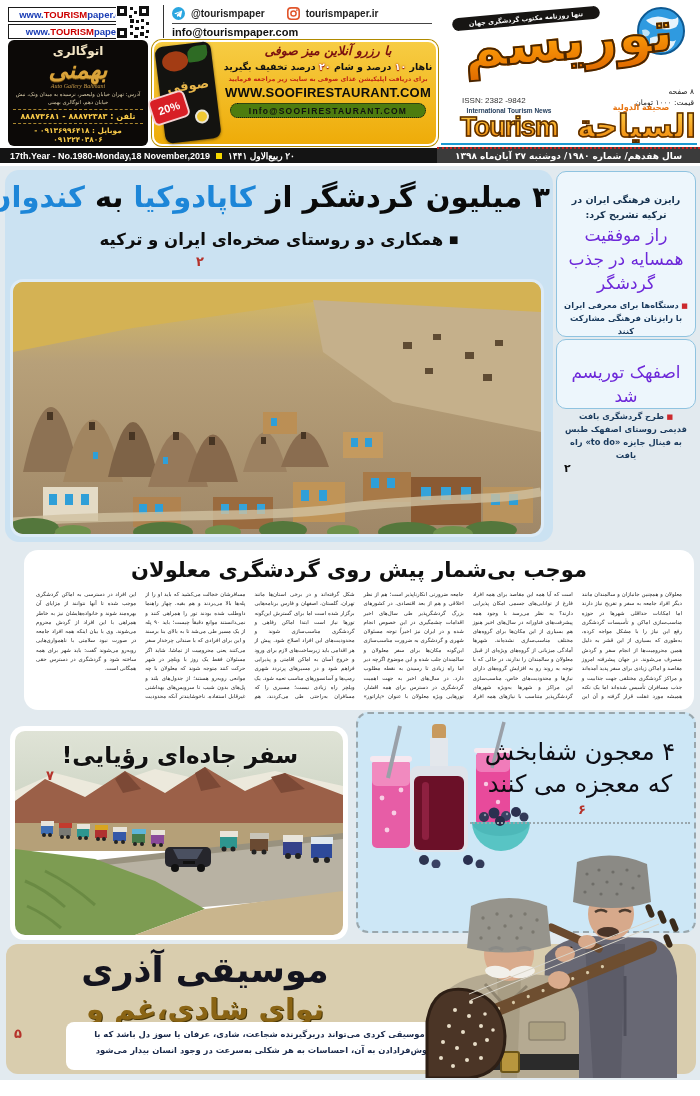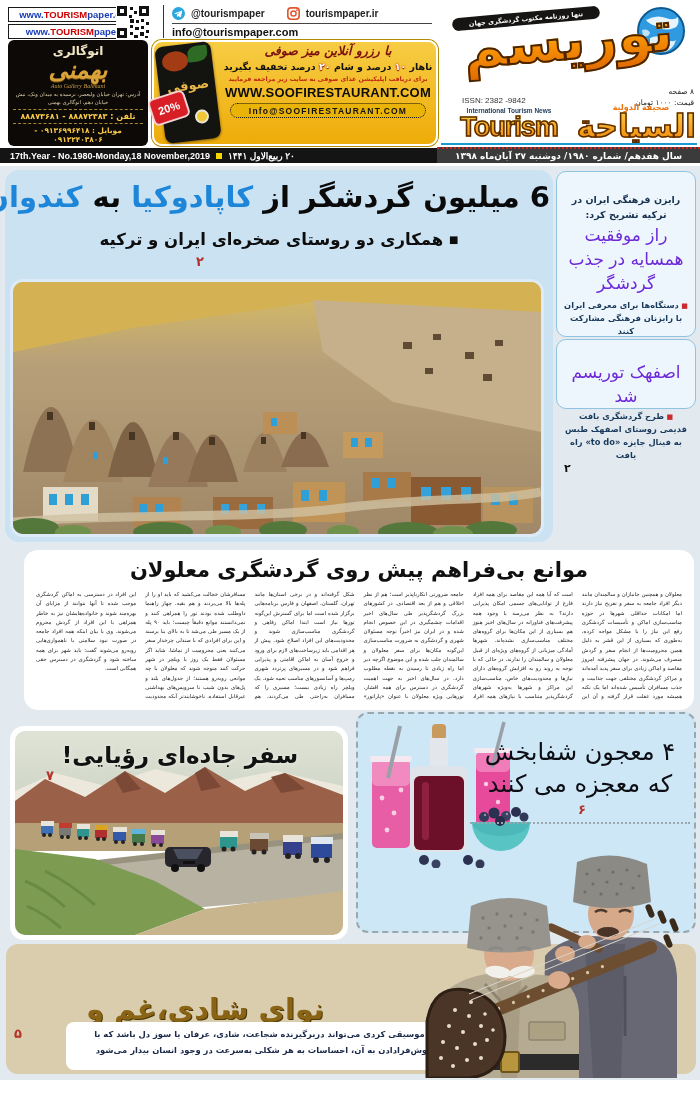--- a/index.html
+++ b/index.html
@@ -81,21 +81,21 @@
              display:flex; align-items:center; justify-content:center; transform:rotate(-18deg);
              border-radius:4px; box-shadow:0 0 0 2px #f4d2d2; }
   .soofi-text { left:222px; top:43px; width:212px; text-align:center; }
   .soofi-l1 { font-size:12.5px; font-weight:bold; font-style:italic; color:#7a1010; }
   .soofi-l2 { font-size:9.5px; font-weight:900; color:#111; margin-top:3px; }
   .soofi-l2 .num { color:#fff; text-shadow:0 0 2px #a00, 0 1px 1px #800; }
   .soofi-l3 { font-size:6.3px; font-weight:bold; color:#c22616; margin-top:3px; }
   .soofi-web { font-family:"Liberation Sans",sans-serif; font-size:13px; font-weight:900; color:#0d0d0d;
                margin-top:3px; letter-spacing:.2px; }
   .soofi-mail { margin:3px auto 0; width:196px; height:15px; border:1.5px dotted #111; border-radius:9px;
-                background:#eab308; font-family:"Liberation Sans",sans-serif; font-size:8.5px; font-weight:900;
+                background:#4d7c0f; font-family:"Liberation Sans",sans-serif; font-size:8.5px; font-weight:900;
                 letter-spacing:1.2px; color:#111; display:flex; align-items:center; justify-content:center; }
 
   
   .content-bg { left:0; top:166px; width:700px; height:914px; background:#e2eaef; }
 
   
   .lead-box { left:5px; top:170px; width:548px; height:372px; background:#cbe2f2; border-radius:14px; }
   .headline { left:8px; top:180px; width:542px; text-align:center; font-size:29px; font-weight:900;
               color:#0a0a0a; white-space:nowrap; }
   .headline .blu { color:#1d86d8; }
@@ -266,21 +266,21 @@
     </div>
     <div class="soofi-l3 rtl">برای دریافت اپلیکیشن غذای صوفی به سایت زیر مراجعه فرمایید</div>
     <div class="soofi-web">WWW.SOOFIRESTAURANT.COM</div>
     <div class="soofi-mail">Info@SOOFIRESTAURANT.COM</div>
   </div>
 
   <div class="abs content-bg"></div>
 
   <div class="abs lead-box"></div>
   <div class="abs headline rtl">
-    <span>6 میلیون گردشگر از </span><span class="blu">کاپادوکیا</span><span> به </span><span class="blu">کندوان</span>
+    <span>۳ میلیون گردشگر از </span><span class="blu">کاپادوکیا</span><span> به </span><span class="blu">کندوان</span>
   </div>
   <div class="abs subhead rtl">
     <span class="sq">■</span><span> همکاری دو روستای صخره‌ای ایران و ترکیه</span>
   </div>
   <div class="abs pg-red lead-pg">۲</div>
 
   <div class="abs lead-photo">
     <svg width="528" height="252" viewBox="0 0 528 252">
       <defs>
         <linearGradient id="kbg" x1="0" y1="0" x2="0" y2="1">
@@ -372,21 +372,21 @@
     <div class="sbullet"><span class="rsq">■ </span><span>دستگاه‌ها برای معرفی ایران با رایزنان فرهنگی مشارکت کنند</span></div>
     <div class="spg">۳</div>
   </div>
   <div class="abs sbox rtl" id="sbox2">
     <div class="stitle" style="margin-top:0">اصفهک توریسم شد</div>
     <div class="sbullet" style="margin-top:1px"><span class="rsq">■ </span><span>طرح گردشگری بافت قدیمی روستای اصفهک طبس به فینال جایزه «to do» راه یافت</span></div>
     <div class="spg">۲</div>
   </div>
 
   <div class="abs article"></div>
-  <div class="abs article-title rtl">موانع بی‌فراهم پیش روی گردشگری معلولان</div>
+  <div class="abs article-title rtl">موجب بی‌شمار پیش روی گردشگری معلولان</div>
   <div class="abs article-body">معلولان و همچنین جانبازان و سالمندان مانند دیگر افراد جامعه به سفر و تفریح نیاز دارند اما امکانات حداقلی شهرها در حوزه مناسب‌سازی اماکن و تأسیسات گردشگری رفع این نیاز را با مشکل مواجه کرده، به‌طوری که بسیاری از این قشر به دلیل همین محرومیت‌ها از انجام سفر و گردش منصرف می‌شوند. در جهان پیشرفته امروز مقاصد و اماکن زیادی برای سفر پدید آمده‌اند و مراکز گردشگری مختلفی جهت جذابیت و جذب مسافران تأسیس شده‌اند اما یک نکته همیشه مورد غفلت قرار گرفته و آن این است که آیا همه این مقاصد برای همه افراد فارغ از توانایی‌های جسمی امکان پذیرایی دارند؟ به نظر می‌رسد با وجود همه پیشرفت‌های فناورانه در سال‌های اخیر هنوز هم بسیاری از این مکان‌ها برای گروه‌های مختلف مناسب‌سازی نشده‌اند. شهرها آمادگی میزبانی از گروه‌های ویژه‌ای از قبیل معلولان و سالمندان را ندارند، در حالی که با توجه به روند رو به افزایش گروه‌های دارای نیازها و محدودیت‌های خاص، مناسب‌سازی این مراکز و شهرها به‌ویژه شهرهای گردشگرپذیر متناسب با نیازهای همه افراد جامعه ضرورتی انکارناپذیر است؛ هم از نظر اخلاقی و هم از بعد اقتصادی. در کشورهای بزرگ گردشگرپذیر طی سال‌های اخیر اقدامات چشمگیری در این خصوص انجام شده و در ایران نیز اخیراً توجه مسئولان شهری و گردشگری به ضرورت مناسب‌سازی این‌گونه مکان‌ها برای سفر معلولان و سالمندان جلب شده و این موضوع اگرچه دیر اما راه زیادی تا رسیدن به نقطه مطلوب دارد. در سال‌های اخیر به جهت اهمیت گردشگری در دسترس برای همه اقشار، تورهایی ویژه معلولان با عنوان «پاراتور» شکل گرفته‌اند و در برخی استان‌ها مانند تهران، گلستان، اصفهان و فارس برنامه‌هایی برگزار شده است اما برای گسترش این‌گونه تورها نیاز است ابتدا اماکن رفاهی و گردشگری مناسب‌سازی شوند و محدودیت‌های این افراد اصلاح شود. پیش از هر اقدامی باید زیرساخت‌های لازم برای ورود و خروج آسان به اماکن اقامتی و پذیرایی فراهم شود و در مسیرهای پرتردد شهری رمپ‌ها و آسانسورهای مناسب تعبیه شود. یک ویلچر راه زیادی نیست؛ مسیری را که مسافران به‌راحتی طی می‌کردند، هم مسافرشان خجالت می‌کشید که باید او را از پله‌ها بالا می‌بردند و هم بقیه. چهار راهنما داوطلب شده بودند تور را همراهی کنند و نمی‌دانستند موانع دقیقاً چیست؛ باید ۹۰ پله از یک مسیر طی می‌شد تا به بالای بنا برسند و این برای افرادی که با صندلی چرخدار سفر می‌کنند یعنی محرومیت از تماشا. شاید اگر مسئولان فقط یک روز با ویلچر در شهر حرکت کنند متوجه شوند که معلولان با چه موانعی روبه‌رو هستند؛ از جدول‌های بلند و پل‌های بدون شیب تا سرویس‌های بهداشتی غیرقابل استفاده. ناخوشایندتر آنکه محدودیت این افراد در دسترسی به اماکن گردشگری موجب شده تا آنها نتوانند از مزایای آن بهره‌مند شوند و خانواده‌هایشان نیز به خاطر همراهی با این افراد از گردش محروم می‌شوند. وی با بیان اینکه همه افراد جامعه در صورت نبود سلامتی با ناهمواری‌هایی روبه‌رو می‌شوند گفت: باید شهر برای همه ساخته شود و گردشگری در دسترس حقی همگانی است.</div>
 
   <div class="abs road-box"></div>
   <div class="abs road-photo">
     <svg width="328" height="204" viewBox="0 0 328 204">
       <defs>
         <linearGradient id="rsky" x1="0" y1="0" x2="0" y2="1">
           <stop offset="0" stop-color="#dfe3d6"></stop>
             <stop offset="1" stop-color="#cdd4c4"></stop>
         </linearGradient>
@@ -532,20 +532,21 @@
     </svg>
   </div>
   <div class="abs pot-title rtl">
     <div>۴ معجون شفابخش</div>
     <div>که معجزه می کنند</div>
   </div>
   <div class="abs pg-red pot-pg">۶</div>
   <div class="abs pot-sep"></div>
 
   <div class="abs music-box"></div>
+  <div class="abs music-title rtl">موسیقی آذری</div>
   <div class="abs music-sub rtl">نوای شادی،غم و شجاعت</div>
   <div class="abs pg-red music-pg">۵</div>
   <div class="abs music-bullet">
     <span class="rsq">■ </span><span>موسیقی کردی می‌تواند دربرگیرنده شجاعت، شادی، عرفان یا سوز دل باشد که با گوش‌فرادادن به آن، احساسات به هر شکلی به‌سرعت در وجود انسان بیدار می‌شود</span>
   </div>
 
   <div class="abs musicians">
     <svg width="272" height="252" viewBox="0 0 272 252">
 
       <g>

